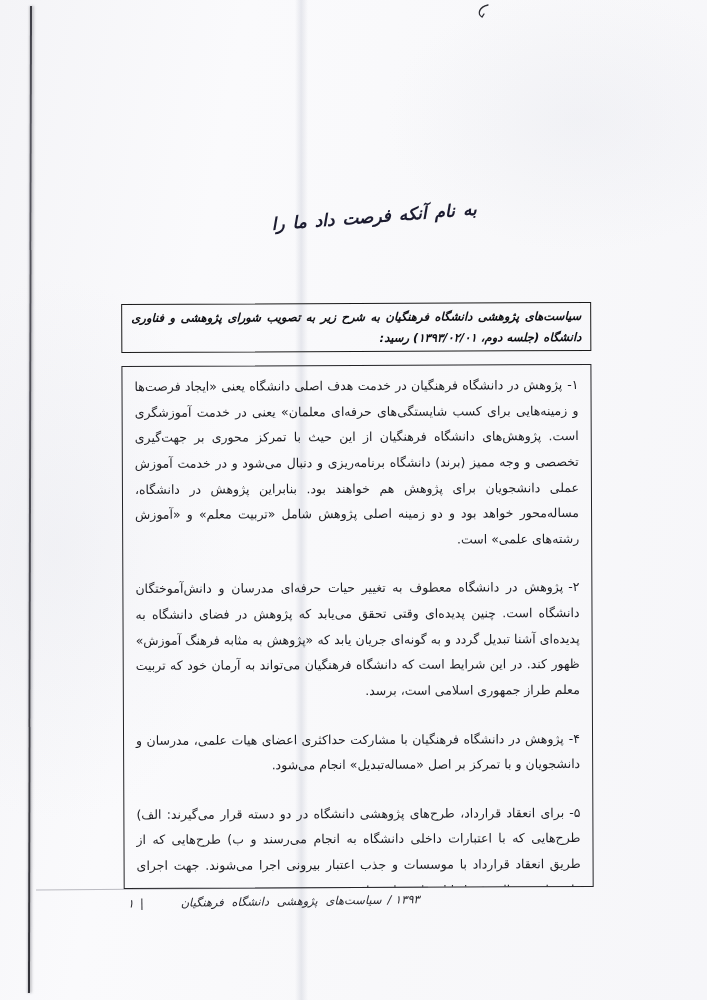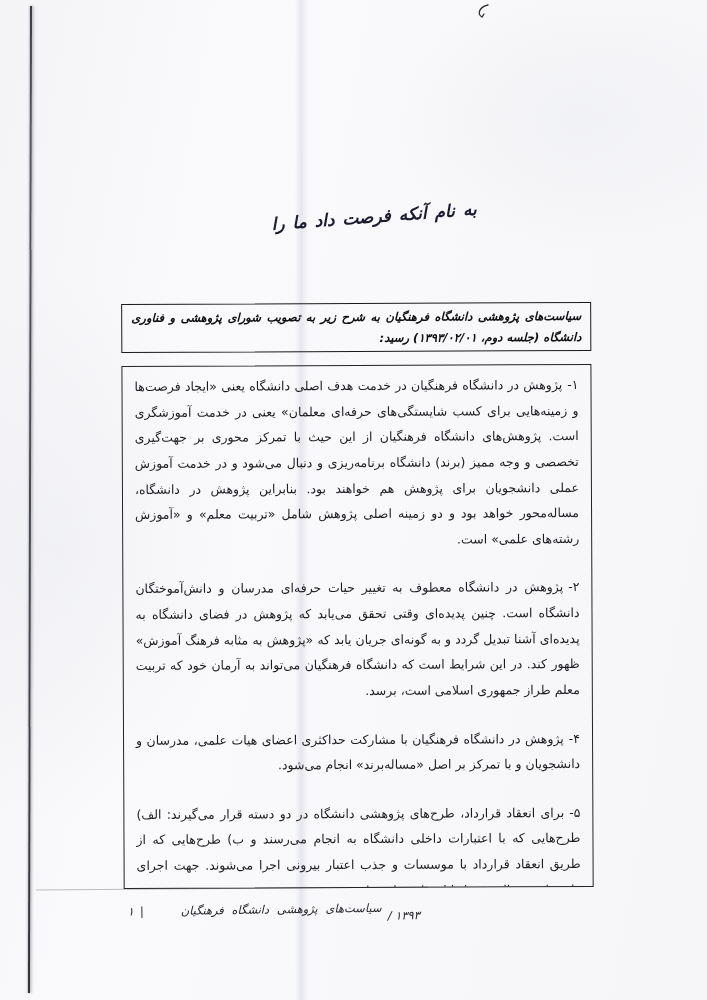--- a/index.html
+++ b/index.html
@@ -82,21 +82,21 @@
     direction: ltr;
     font-style: italic;
     font-size: 11.5px;
     color: #26262c;
     transform: rotate(-0.6deg);
     letter-spacing: 0.4px;
   }
   .footer-page { padding: 0 4px 0 0; }
   .footer-sep { padding: 0 7px 0 2px; color: #2a2a30; }
   .footer-title { direction: rtl; flex: 1; word-spacing: 4px; letter-spacing: 0.8px; white-space: nowrap; }
-  .footer-year { padding-left: 6px; white-space: nowrap; margin-top: 16px; }
+  .footer-year { padding-left: 6px; white-space: nowrap; }
 </style>
 </head>
 <body>
 
 <div class="scan-page">
 
   <div class="edge-shadow-left"></div>
   <div class="fold-line"></div>
   <div class="corner-curl">
     <svg width="18" height="20" viewBox="0 0 18 20" aria-hidden="true">
@@ -117,21 +117,21 @@
 
       <p class="para">
         <span class="pnum">۱-</span><span>پژوهش در دانشگاه فرهنگیان در خدمت هدف اصلی دانشگاه یعنی «ایجاد فرصت‌ها و زمینه‌هایی برای کسب شایستگی‌های حرفه‌ای معلمان» یعنی در خدمت آموزشگری است. پژوهش‌های دانشگاه فرهنگیان از این حیث با تمرکز محوری بر جهت‌گیری تخصصی و وجه ممیز (برند) دانشگاه برنامه‌ریزی و دنبال می‌شود و در خدمت آموزش عملی دانشجویان برای پژوهش هم خواهند بود. بنابراین پژوهش در دانشگاه، مساله‌محور خواهد بود و دو زمینه اصلی پژوهش شامل «تربیت معلم» و «آموزش رشته‌های علمی» است.</span>
       </p>
 
       <p class="para">
         <span class="pnum">۲-</span><span>پژوهش در دانشگاه معطوف به تغییر حیات حرفه‌ای مدرسان و دانش‌آموختگان دانشگاه است. چنین پدیده‌ای وقتی تحقق می‌یابد که پژوهش در فضای دانشگاه به پدیده‌ای آشنا تبدیل گردد و به گونه‌ای جریان یابد که «پژوهش به مثابه فرهنگ آموزش» ظهور کند. در این شرایط است که دانشگاه فرهنگیان می‌تواند به آرمان خود که تربیت معلم طراز جمهوری اسلامی است، برسد.</span>
       </p>
 
       <p class="para">
-        <span class="pnum">۴-</span><span>پژوهش در دانشگاه فرهنگیان با مشارکت حداکثری اعضای هیات علمی، مدرسان و دانشجویان و با تمرکز بر اصل «مساله‌برند» انجام می‌شود.</span>
+        <span class="pnum">۴-</span><span>پژوهش در دانشگاه فرهنگیان با مشارکت حداکثری اعضای هیات علمی، مدرسان و دانشجویان و با تمرکز بر اصل «مساله‌تبدیل» انجام می‌شود.</span>
       </p>
 
       <p class="para">
         <span class="pnum">۵-</span><span>برای انعقاد قرارداد، طرح‌های پژوهشی دانشگاه در دو دسته قرار می‌گیرند: الف) طرح‌هایی که با اعتبارات داخلی دانشگاه به انجام می‌رسند و ب) طرح‌هایی که از طریق انعقاد قرارداد با موسسات و جذب اعتبار بیرونی اجرا می‌شوند. جهت اجرای طرح‌های نوع الف فقط با اعضای هیات علمی و</span>
       </p>
 
     </div>
 
     <div class="footer-line">
       <span class="footer-page">۱</span>

